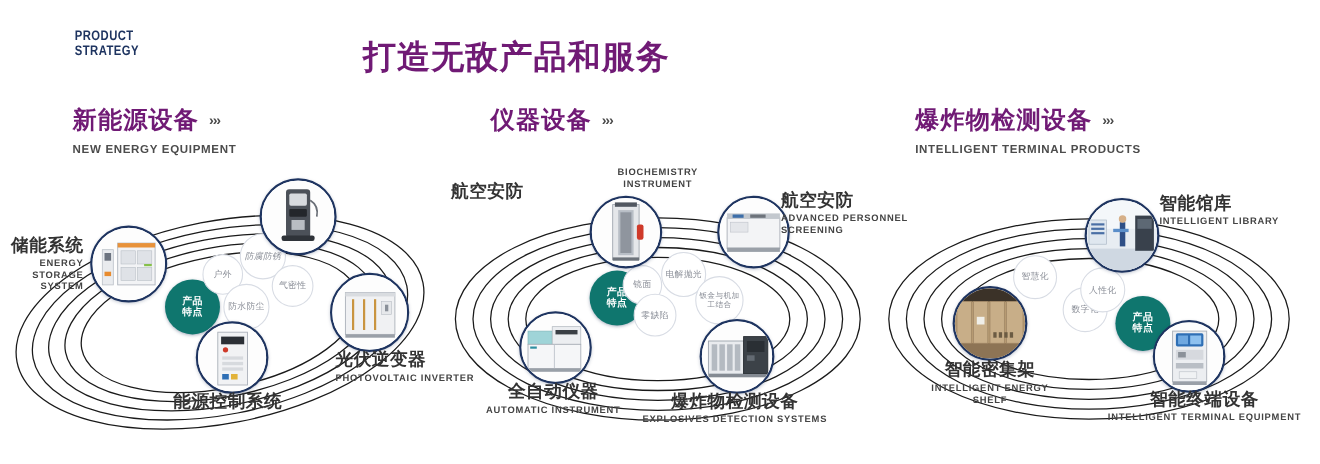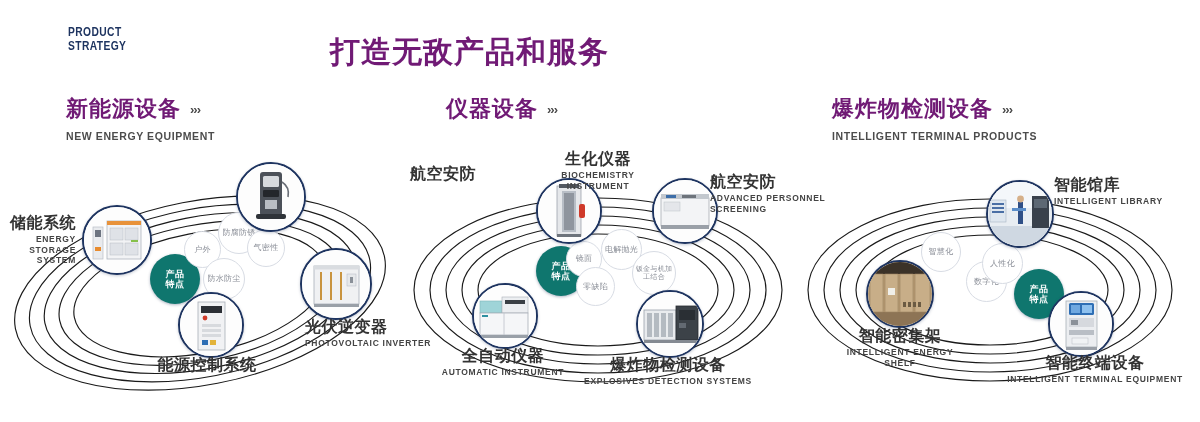--- a/index.html
+++ b/index.html
@@ -121,27 +121,27 @@
       </g>
     </svg>
 
     <div class="feat core" style="left:150px;top:104px;width:50px;height:50px;">
       <div>
         <div>产品</div>
         <div>特点</div>
       </div>
     </div>
     <div class="feat" style="left:184px;top:81px;width:35px;height:35px;">户外</div>
-    <div class="feat" style="left:218px;top:62px;width:40px;height:40px;">
+    <div class="feat" style="left:218px;top:62px;width:40px;height:40px;font-style:italic;">
         <span>防腐防锈</span>
       </div>
     <div class="feat" style="left:203px;top:108px;width:40px;height:40px;">
         <span>防水防尘</span>
       </div>
-    <div class="feat" style="left:247px;top:79px;width:36px;height:36px;">气密性</div>
+    <div class="feat" style="left:247px;top:91px;width:36px;height:36px;">气密性</div>
 
     <div class="bub" style="left:82px;top:55px;width:66px;height:66px;">
       <svg class="art" viewBox="0 0 66 66">
         <rect x="0" y="0" width="66" height="66" fill="#fdfdfd"></rect>
         <rect x="9" y="20" width="10" height="32" fill="#e9ebee" stroke="#b9bec6" stroke-width=".7"></rect>
         <rect x="11" y="23" width="6" height="7" fill="#6d7480"></rect>
         <rect x="11" y="40" width="6" height="4" fill="#e88b2e"></rect>
         <rect x="23" y="14" width="34" height="38" fill="#f2f3f5" stroke="#aeb4bd" stroke-width=".8"></rect>
         <rect x="23" y="14" width="34" height="4" fill="#e8923a"></rect>
         <rect x="26" y="21" width="13" height="12" fill="#dfe2e7" stroke="#b6bcc4" stroke-width=".5"></rect>
@@ -235,21 +235,20 @@
         <rect x="0" y="0" width="62" height="62" fill="#fdfdfd"></rect>
         <rect x="19" y="6" width="24" height="50" fill="#e5e7ea" stroke="#9da4ad" stroke-width=".8"></rect>
         <rect x="24" y="11" width="14" height="41" fill="#b8bec6"></rect>
         <rect x="26" y="13" width="10" height="37" fill="#8f959e"></rect>
         <rect x="21" y="4" width="20" height="4" fill="#525861"></rect>
         <rect x="41" y="24" width="6" height="14" rx="2" fill="#cf3a2a"></rect>
         <rect x="19" y="54" width="24" height="3" fill="#6d737b"></rect>
       </svg>
     </div>
     <div class="lab ta-c" style="left:143px;top:-1px;width:110px;">
-      <div class="cn">生化仪器</div>
       <div class="en">BIOCHEMISTRY INSTRUMENT</div>
     </div>
 
     <div class="lab ta-r" style="left:-2px;top:14px;width:78px;">
       <div class="cn">航空安防</div>
     </div>
 
     <div class="bub" style="left:252px;top:28px;width:62px;height:62px;">
       <svg class="art" viewBox="0 0 62 62">
         <rect x="0" y="0" width="62" height="62" fill="#fdfdfd"></rect>

